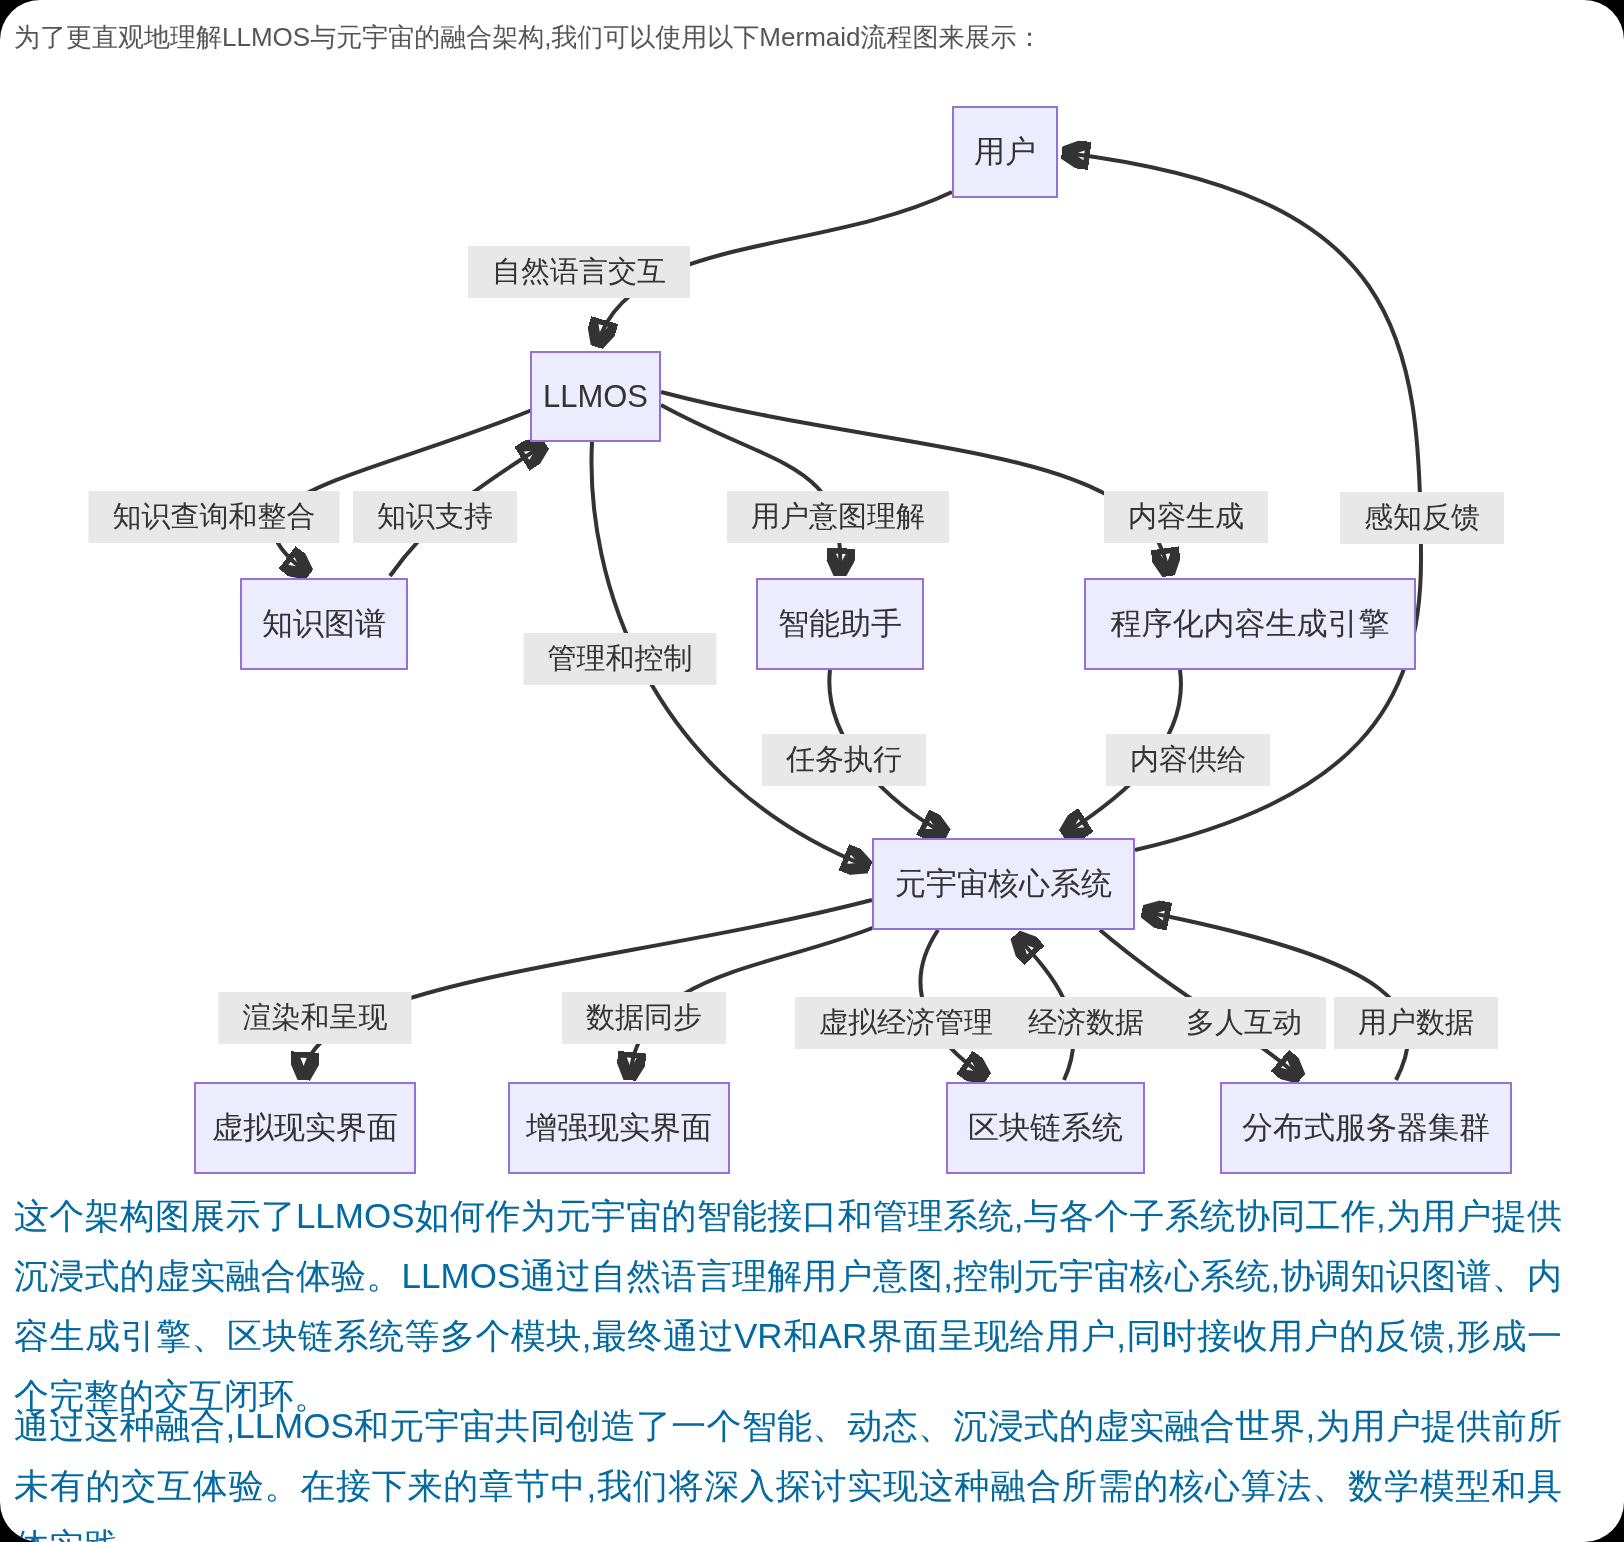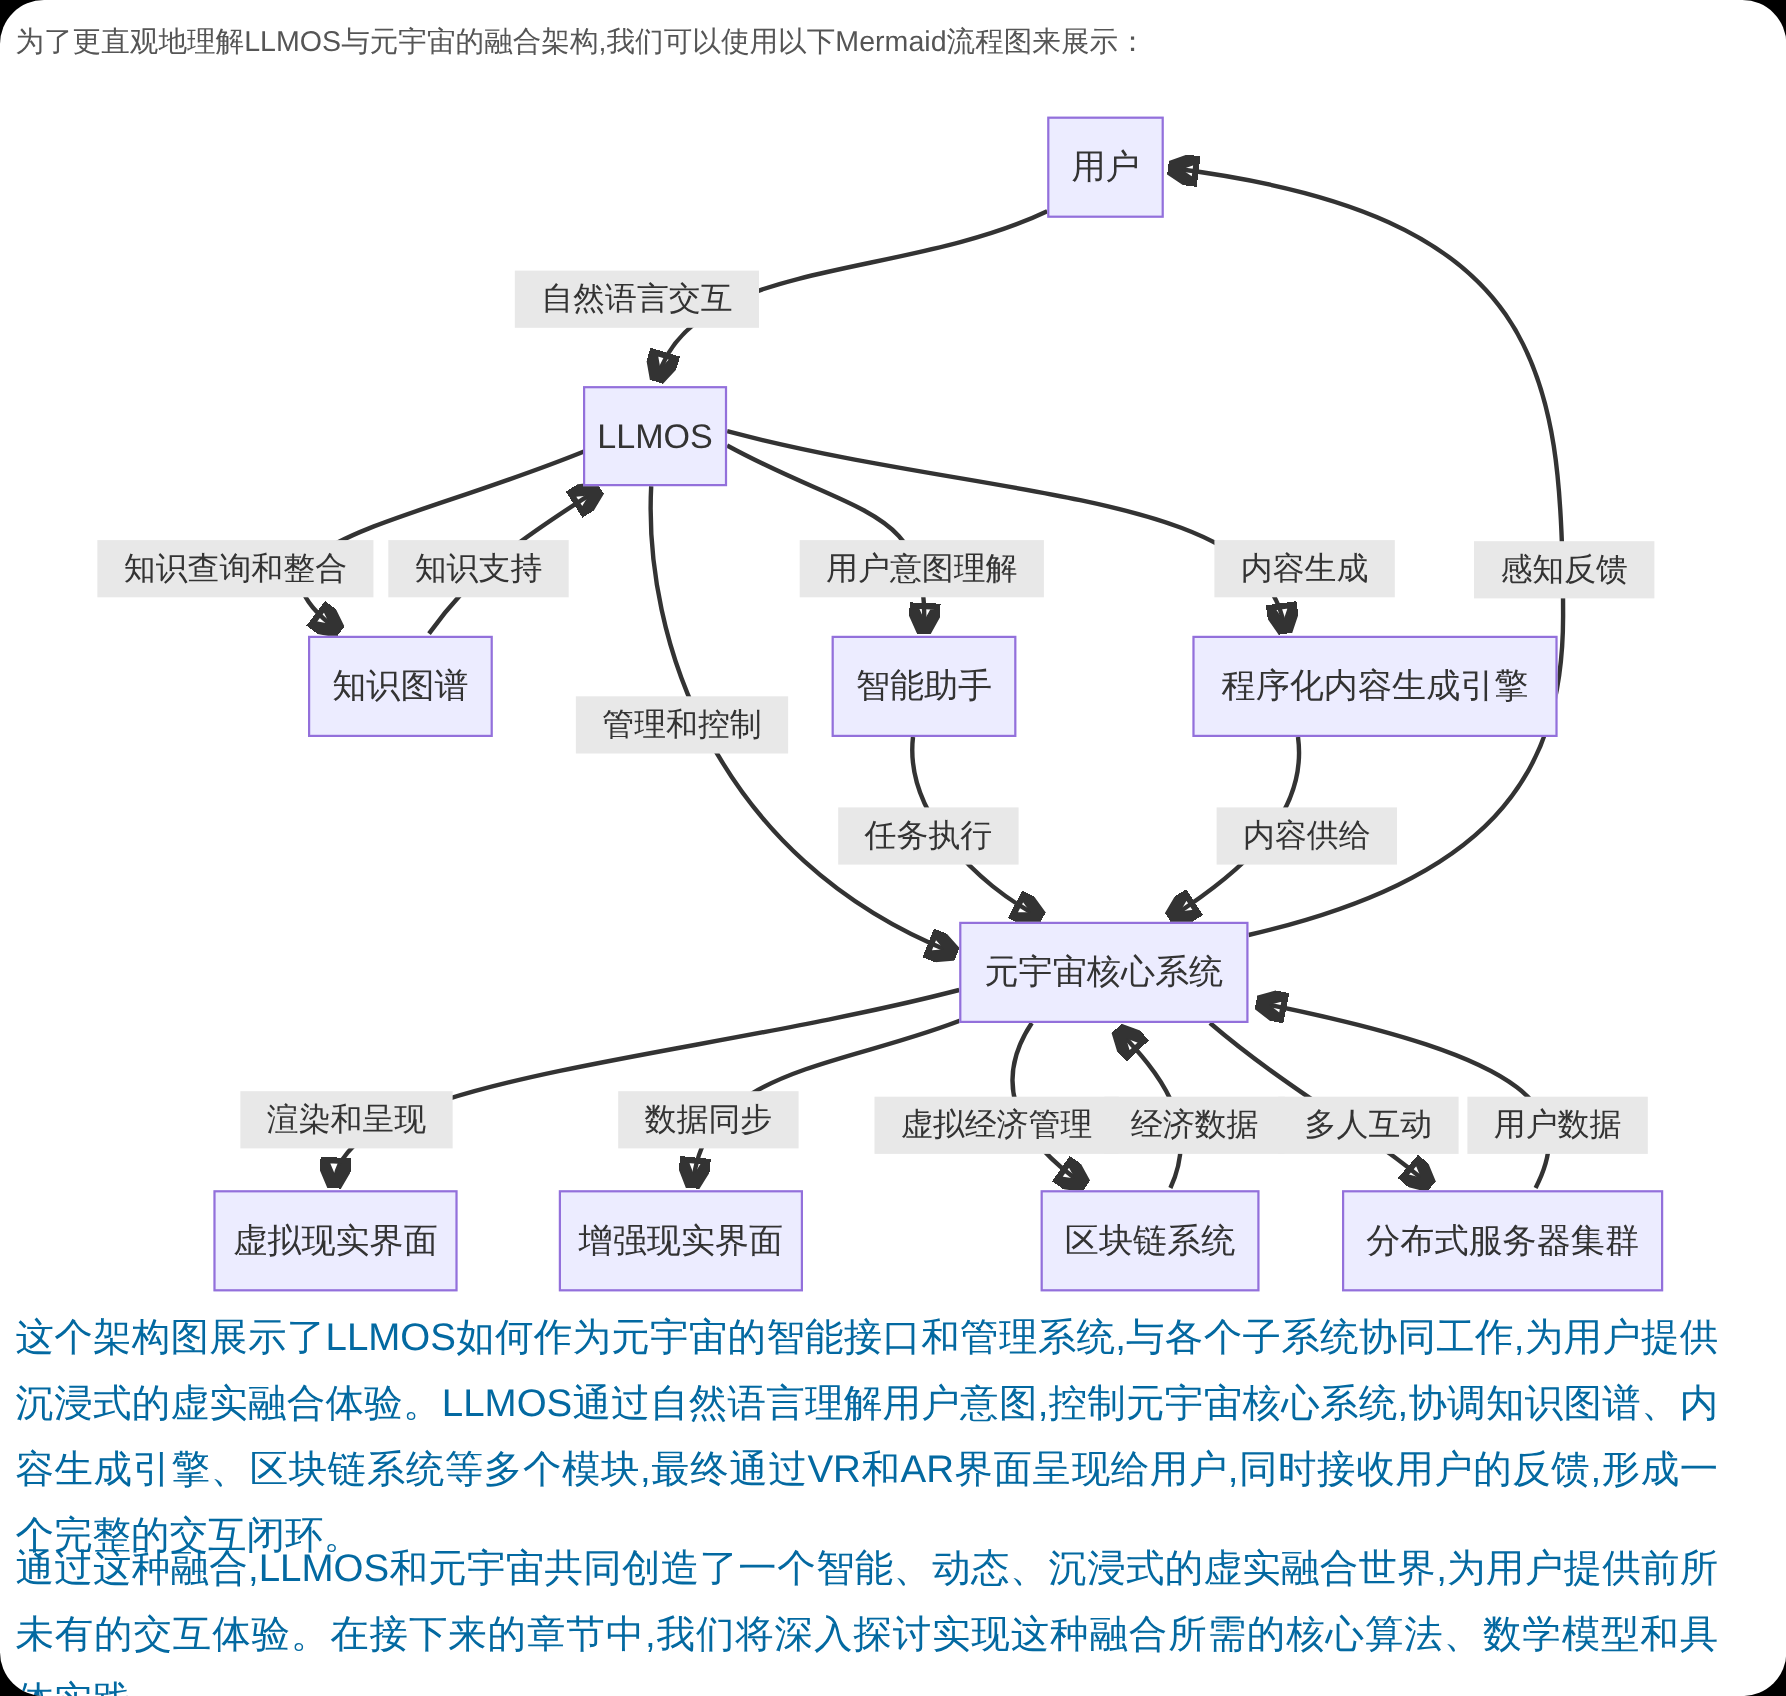--- a/index.html
+++ b/index.html
@@ -71,21 +71,21 @@
       <path d="M 872 900 C 620 965, 310 980, 304 1076" marker-end="url(#arrow)"></path>
       <path d="M 880 925 C 770 970, 640 970, 630 1076" marker-end="url(#arrow)"></path>
       <path d="M 938 930 C 898 990, 932 1040, 984 1076" marker-end="url(#arrow)"></path>
       <path d="M 1064 1080 C 1092 1020, 1052 974, 1018 938" marker-end="url(#arrow)"></path>
       <path d="M 1100 930 C 1170 990, 1245 1030, 1298 1076" marker-end="url(#arrow)"></path>
       <path d="M 1396 1080 C 1432 1010, 1398 962, 1146 912" marker-end="url(#arrow)"></path>
     </svg>
 
     <div class="node" style="left:952px; top:106px; width:106px; height:92px;">用户</div>
     <div class="node" style="left:530px; top:351px; width:131px; height:91px;">LLMOS</div>
-    <div class="node" style="left:240px; top:578px; width:168px; height:92px;margin-left:40px;">知识图谱</div>
+    <div class="node" style="left:240px; top:578px; width:168px; height:92px;">知识图谱</div>
     <div class="node" style="left:756px; top:578px; width:168px; height:92px;">智能助手</div>
     <div class="node" style="left:1084px; top:578px; width:332px; height:92px;">程序化内容生成引擎</div>
     <div class="node" style="left:872px; top:838px; width:263px; height:92px;">元宇宙核心系统</div>
     <div class="node" style="left:194px; top:1082px; width:222px; height:92px;">虚拟现实界面</div>
     <div class="node" style="left:508px; top:1082px; width:222px; height:92px;">增强现实界面</div>
     <div class="node" style="left:946px; top:1082px; width:199px; height:92px;">区块链系统</div>
     <div class="node" style="left:1220px; top:1082px; width:292px; height:92px;">分布式服务器集群</div>
 
     <div class="elabel" style="left:579px; top:272px;">自然语言交互</div>
     <div class="elabel" style="left:214px; top:517px;">知识查询和整合</div>

